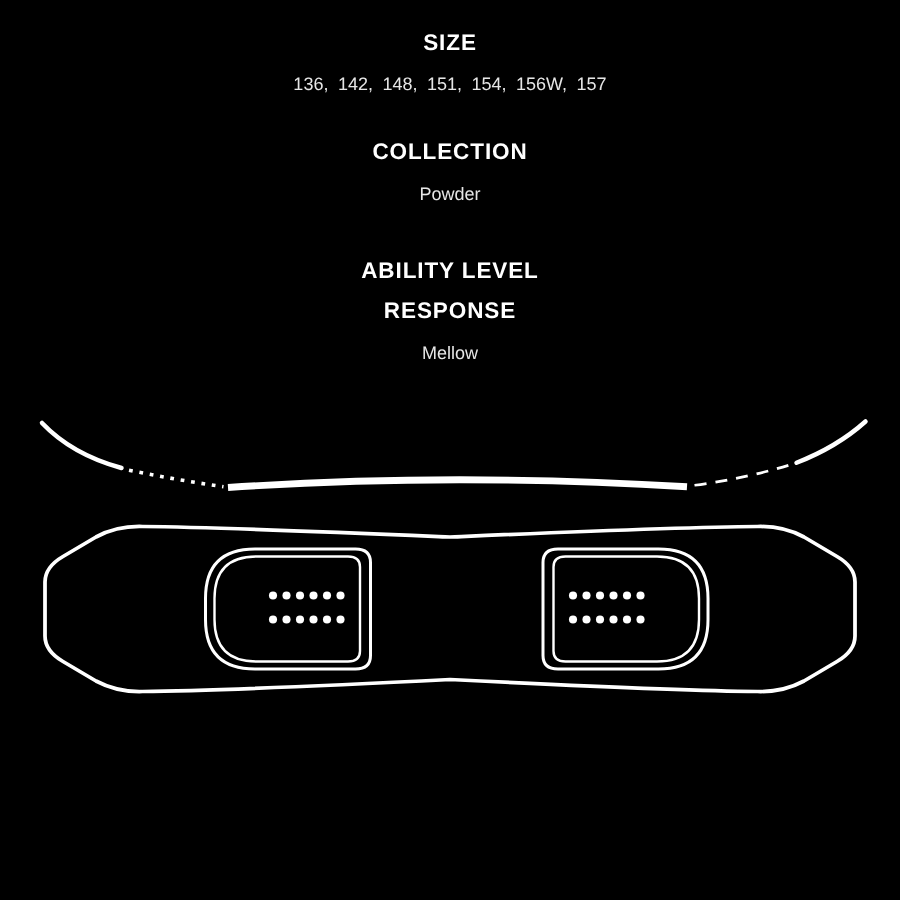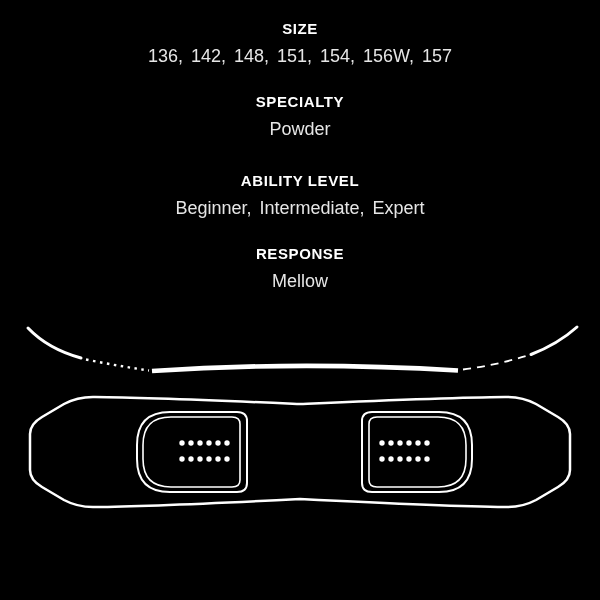--- a/index.html
+++ b/index.html
@@ -21,21 +21,21 @@
   .spec-heading {
     margin: 0 0 9px 0;
     font-size: 15px;
     line-height: 18px;
     font-weight: bold;
     letter-spacing: 0.6px;
     color: #ffffff;
   }
   .spec-value {
     margin: 0 0 27px 0;
-    font-size: 18px;
+    font-size: 12px;
     line-height: 19px;
     font-weight: normal;
     color: #e6e6e6;
     word-spacing: 3px;
   }
   .sec-collection .spec-value { margin-bottom: 33px; }
   .construction-figure {
     display: block;
     margin: 0 auto;
   }
@@ -45,27 +45,26 @@
 
 <main class="sheet">
 
   <section class="sec-size">
     <h2 class="spec-heading">SIZE</h2>
     <p class="spec-value">136, 142, 148, 151, 154, 156W, 157</p>
   </section>
 
 
   <section class="sec-collection">
-    <h2 class="spec-heading">SPECIALTY</h2>
+    <h2 class="spec-heading">COLLECTION</h2>
     <p class="spec-value">Powder</p>
   </section>
 
   <section class="sec-ability">
     <h2 class="spec-heading">ABILITY LEVEL</h2>
-    <p class="spec-value">Beginner, Intermediate, Expert</p>
   </section>
 
   <section class="sec-response">
     <h2 class="spec-heading">RESPONSE</h2>
     <p class="spec-value">Mellow</p>
   </section>
 
   <section class="sec-construction">
 
     <svg class="construction-figure" width="600" height="202" viewBox="0 0 600 202" fill="none">

